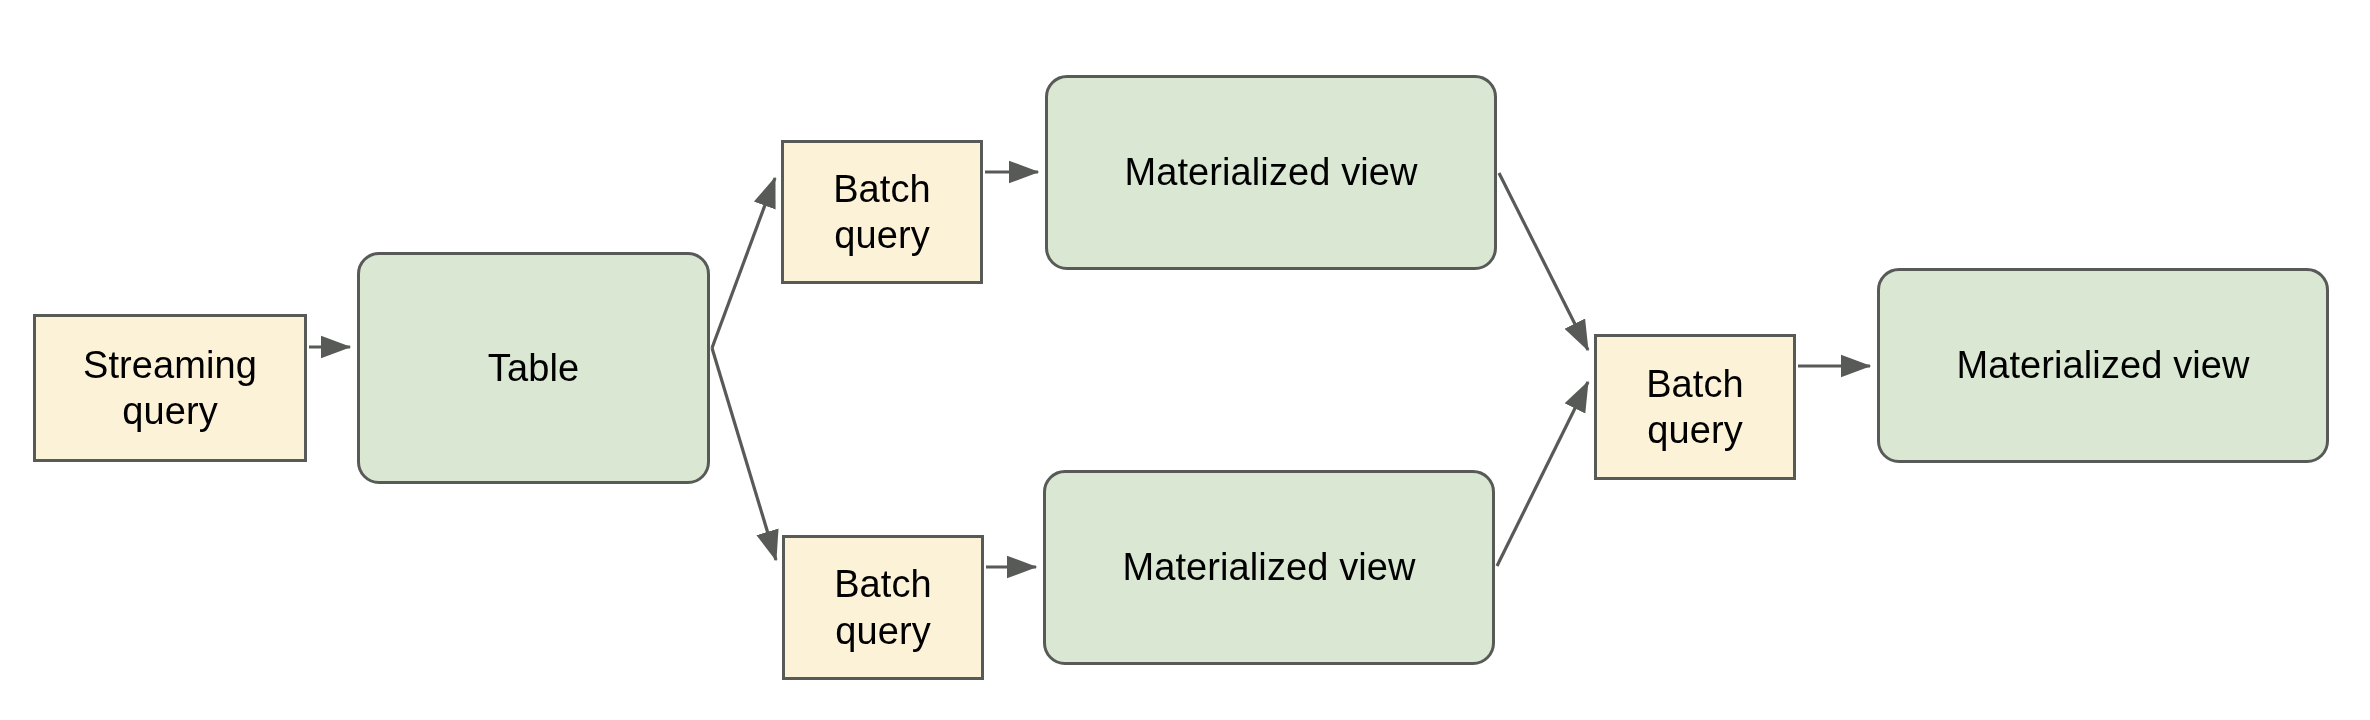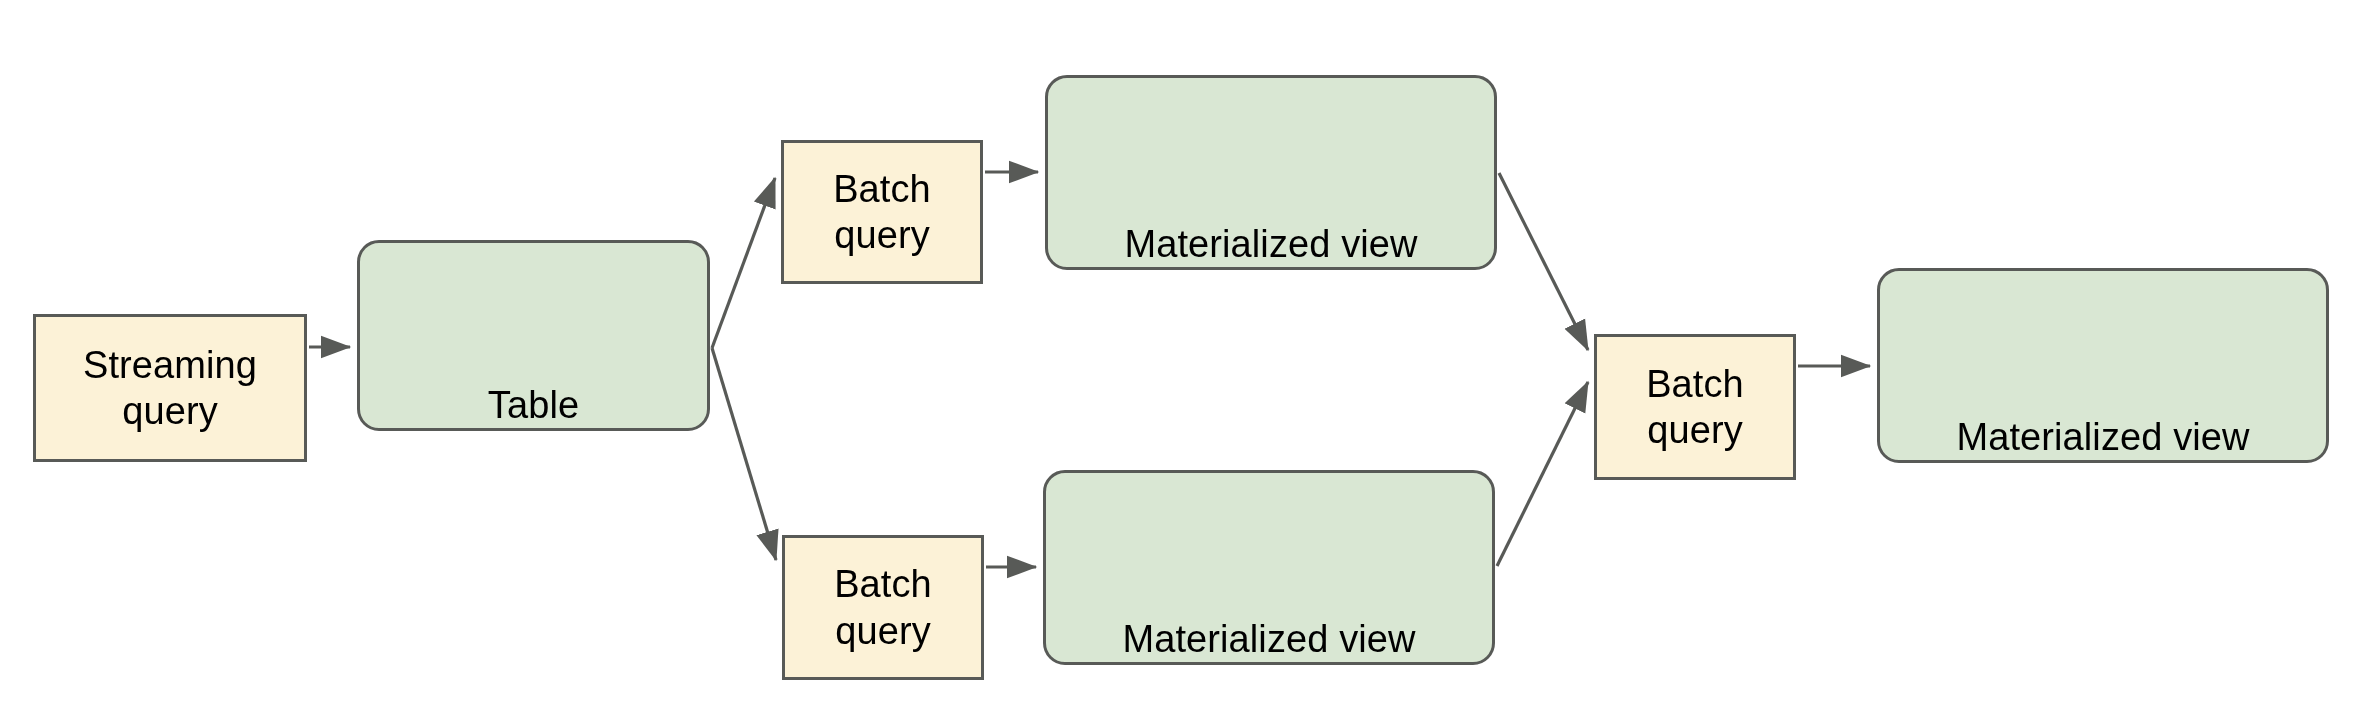--- a/index.html
+++ b/index.html
@@ -44,21 +44,20 @@
     z-index: 2;
   }
   .node-yellow {
     background: #fcf2d7;
     border-radius: 0;
     margin-top: 40px;
   }
   .node-green {
     background: #d9e7d3;
     border-radius: 22px;
-    align-items: flex-end;
   }
   .node-label {
     display: block;
     padding: 0 6px;
   }
 </style>
 </head>
 <body>
 
 <div id="canvas">
@@ -101,21 +100,21 @@
     <g>
       <line x1="1798" y1="366" x2="1870" y2="366" stroke="#585a57" stroke-width="3.2" marker-end="url(#arrowhead)"></line>
     </g>
   </svg>
 
   <div class="node node-yellow" style="left:33px; top:274px; width:274px; height:148px;">
     <span class="node-label">Streaming
 query</span>
   </div>
 
-  <div class="node node-green" style="left:357px; top:240px; width:353px; height:191px;">
+  <div class="node node-green" style="left:357px; top:252px; width:353px; height:232px;">
     <span class="node-label">Table</span>
   </div>
 
   <div class="node node-yellow" style="left:781px; top:100px; width:202px; height:144px;">
     <span class="node-label">Batch
 query</span>
   </div>
 
   <div class="node node-green" style="left:1045px; top:75px; width:452px; height:195px;">
     <span class="node-label">Materialized view</span>

